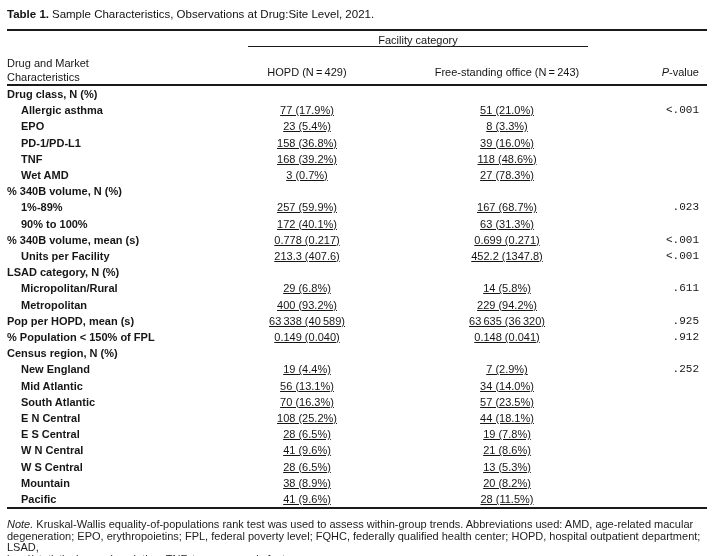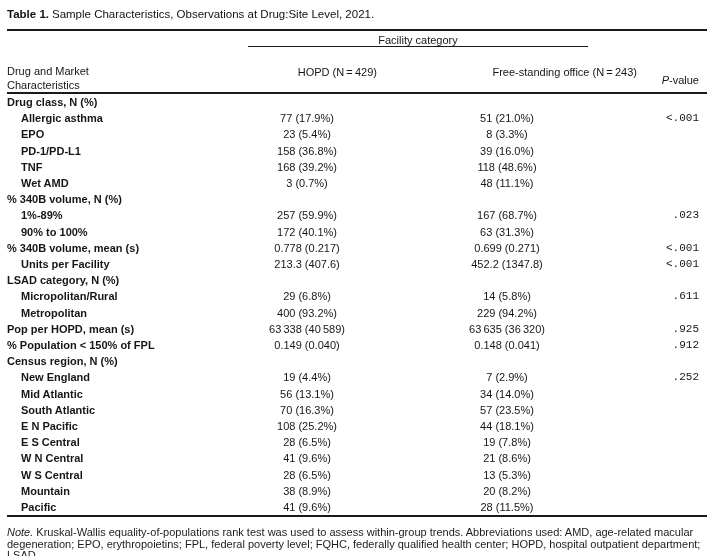--- a/index.html
+++ b/index.html
@@ -42,27 +42,27 @@
     width:340px;
     text-align:center;
     border-bottom:1.5px solid #1a1a1a;
   }
   th.rowhead {
     text-align:left;
     vertical-align:bottom;
     line-height:13.5px;
     white-space:normal;
   }
-  th.colhead { text-align:right; vertical-align:bottom; padding-bottom:14px; height:24px; }
+  th.colhead { text-align:center; vertical-align:bottom; padding-bottom:6px; height:24px; }
   th.pvhead  { text-align:right;  vertical-align:bottom; padding-bottom:6px; padding-right:8px; }
   .it { font-style:italic; }
   tbody td { height:16.2px; line-height:16.2px; vertical-align:middle; }
   td.lbl { text-align:left;font-weight:bold; }
   td.lbl.ind { padding-left:14px; }
-  td.num { text-align:center; }
+  td.num { text-align:center;text-decoration:underline; }
   td.pv  { text-align:right; padding-right:8px;font-family:Liberation Mono, monospace; }
   .footnote {
     width:700px;
     margin:10px 0 0 0;
     font-size:11px;
     line-height:11.6px;
     color:#1c1c1c;
     white-space:normal;
   }
 </style>
@@ -126,21 +126,21 @@
         </tr>
         <tr>
           <td class="lbl ind">TNF</td>
           <td class="num">168 (39.2%)</td>
           <td class="num">118 (48.6%)</td>
           <td class="pv"></td>
         </tr>
         <tr>
           <td class="lbl ind">Wet AMD</td>
           <td class="num">3 (0.7%)</td>
-          <td class="num">48 (11.1%)</td>
+          <td class="num">27 (78.3%)</td>
           <td class="pv"></td>
         </tr>
         <tr>
           <td class="lbl">% 340B volume, N (%)</td>
           <td class="num"></td>
           <td class="num"></td>
           <td class="pv"></td>
         </tr>
         <tr>
           <td class="lbl ind">1%-89%</td>
@@ -214,21 +214,21 @@
           <td class="num">34 (14.0%)</td>
           <td class="pv"></td>
         </tr>
         <tr>
           <td class="lbl ind">South Atlantic</td>
           <td class="num">70 (16.3%)</td>
           <td class="num">57 (23.5%)</td>
           <td class="pv"></td>
         </tr>
         <tr>
-          <td class="lbl ind">E N Pacific</td>
+          <td class="lbl ind">E N Central</td>
           <td class="num">108 (25.2%)</td>
           <td class="num">44 (18.1%)</td>
           <td class="pv"></td>
         </tr>
         <tr>
           <td class="lbl ind">E S Central</td>
           <td class="num">28 (6.5%)</td>
           <td class="num">19 (7.8%)</td>
           <td class="pv"></td>
         </tr>

